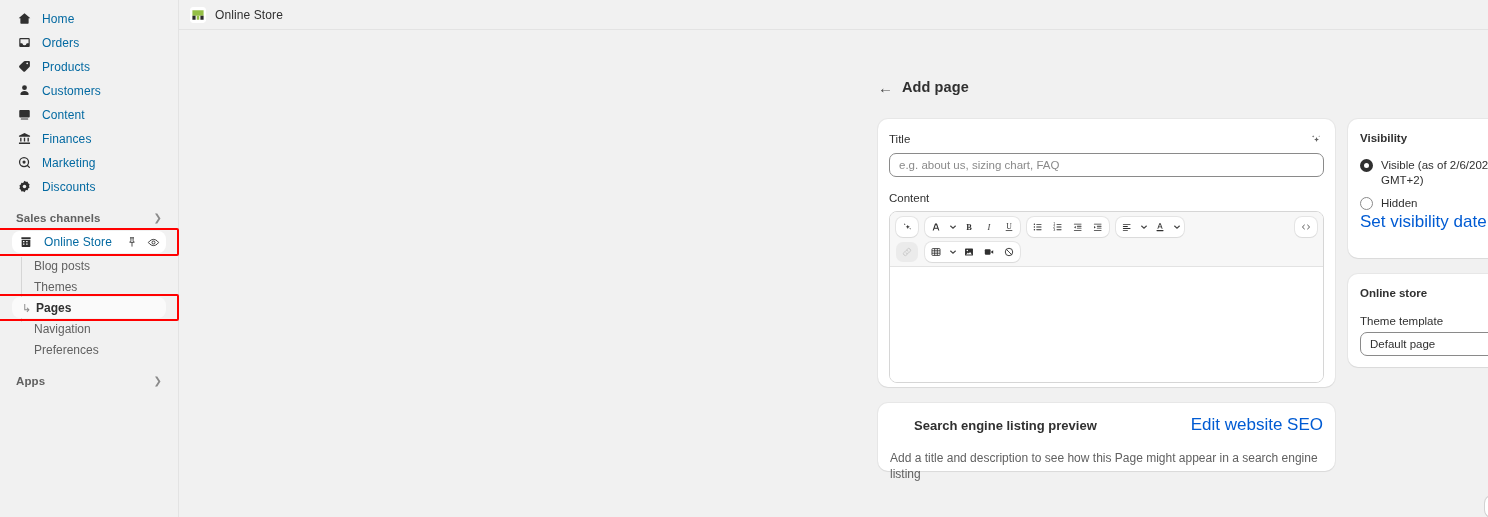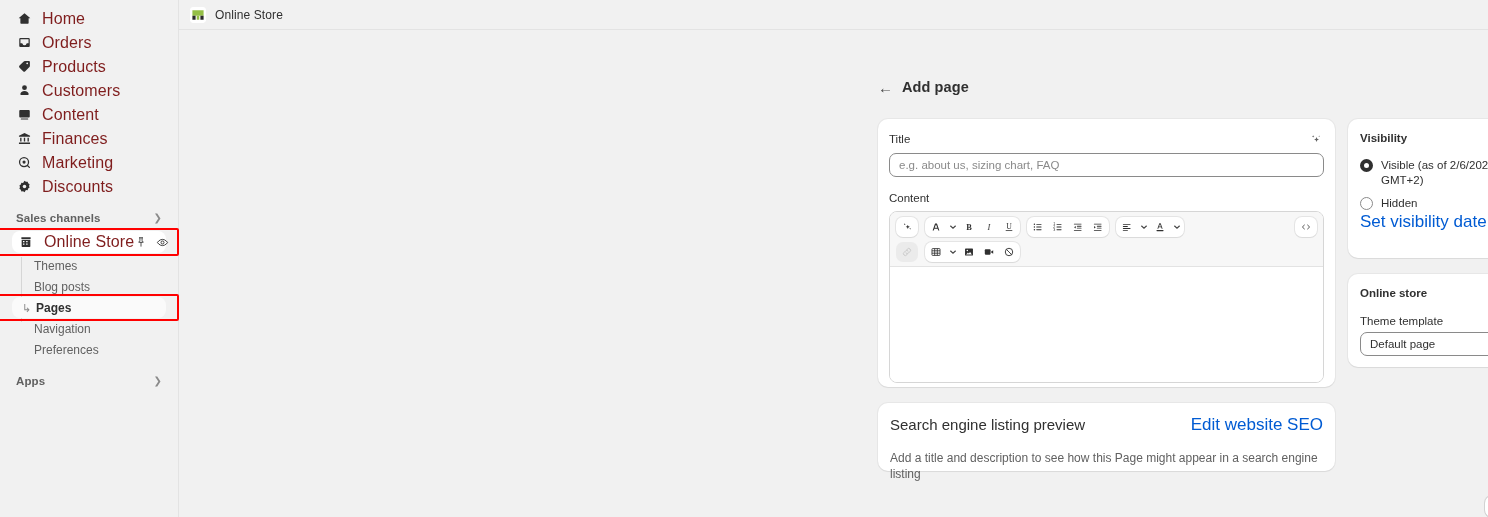--- a/index.html
+++ b/index.html
@@ -27,21 +27,21 @@
     padding: 0 8px; border-radius: 8px;
     cursor: pointer;
   }
   .nav-ico {
     width: 16px; height: 16px; flex: 0 0 16px;
     margin-right: 10px;
     display: flex; align-items: center; justify-content: center;
   }
   .nav-ico svg { display: block; }
   .nav-label {
-    font-size: 16px; color: #7f1d1d; line-height: 16px;
+    font-size: 12px; color: #0369a1; line-height: 16px;
     letter-spacing: .1px; white-space: nowrap;
   }
 
   .section-head {
     display: flex; align-items: center;
     height: 22px; margin: 10px 8px 2px 8px; padding: 0 8px;
     border-radius: 8px; cursor: pointer;
   }
   .section-head .nav-label { color: #616161; font-weight: 600; font-size: 11.5px; }
   .chev-right { margin-left: auto; color: #8a8a8a; font-size: 10px; line-height: 1; }
@@ -151,21 +151,21 @@
   }
   .tb-caret { width: 13px; height: 20px; display: flex; align-items: center; justify-content: center; cursor: pointer; color: #6a6a6a; }
   .tb-btn.disabled { opacity: .35; cursor: default; }
   .tb-group.disabled { background: #ebebeb; box-shadow: none; }
   .tb-spacer { margin-left: auto; }
   .editor-body { height: 120px; background: #fff; }
 
   
   .card-seo { left: 699px; top: 373px; width: 457px; height: 68px; padding: 12px 12px 0 12px; }
   .seo-head { display: flex; align-items: baseline; justify-content: space-between; }
-  .seo-title { font-size: 15px; font-weight: 400; color: #303030; }
+  .seo-title { font-size: 13px; font-weight: 700; color: #303030; margin-left: 24px; }
   .seo-link { font-size: 17px; color: #005bd3; cursor: pointer; }
   .seo-body { margin-top: 15px; font-size: 12px; color: #616161; line-height: 16px; }
 
   
   .card-vis { left: 1169px; top: 89px; width: 229px; height: 139px; padding: 11px 12px; }
   .card-title { font-size: 11.5px; font-weight: 700; color: #303030; line-height: 16px; }
   .radio-row { display: flex; align-items: flex-start; margin-top: 12px; cursor: pointer; }
   .radio {
     width: 13px; height: 13px; border-radius: 50%;
     border: 1px solid #8a8a8a; background: #fff;
@@ -310,24 +310,24 @@
                 <path d="M2.2 10S5.2 5.2 10 5.2 17.8 10 17.8 10 14.8 14.8 10 14.8 2.2 10 2.2 10z"></path>
                 <circle cx="10" cy="10" r="2.3"></circle>
               </svg>
           </span>
         </span>
       </div>
     </div>
 
     <div class="subnav">
       <div class="sub-item">
+        <span class="sub-label">Blog posts</span>
+      </div>
+      <div class="sub-item">
         <span class="sub-label">Themes</span>
-      </div>
-      <div class="sub-item">
-        <span class="sub-label">Blog posts</span>
       </div>
 
       <div class="hl-box" style="margin:0 2px;">
         <div class="sub-item active">
           <span class="sub-arrow">↳</span>
           <span class="sub-label">Pages</span>
         </div>
       </div>
 
       <div class="sub-item">

